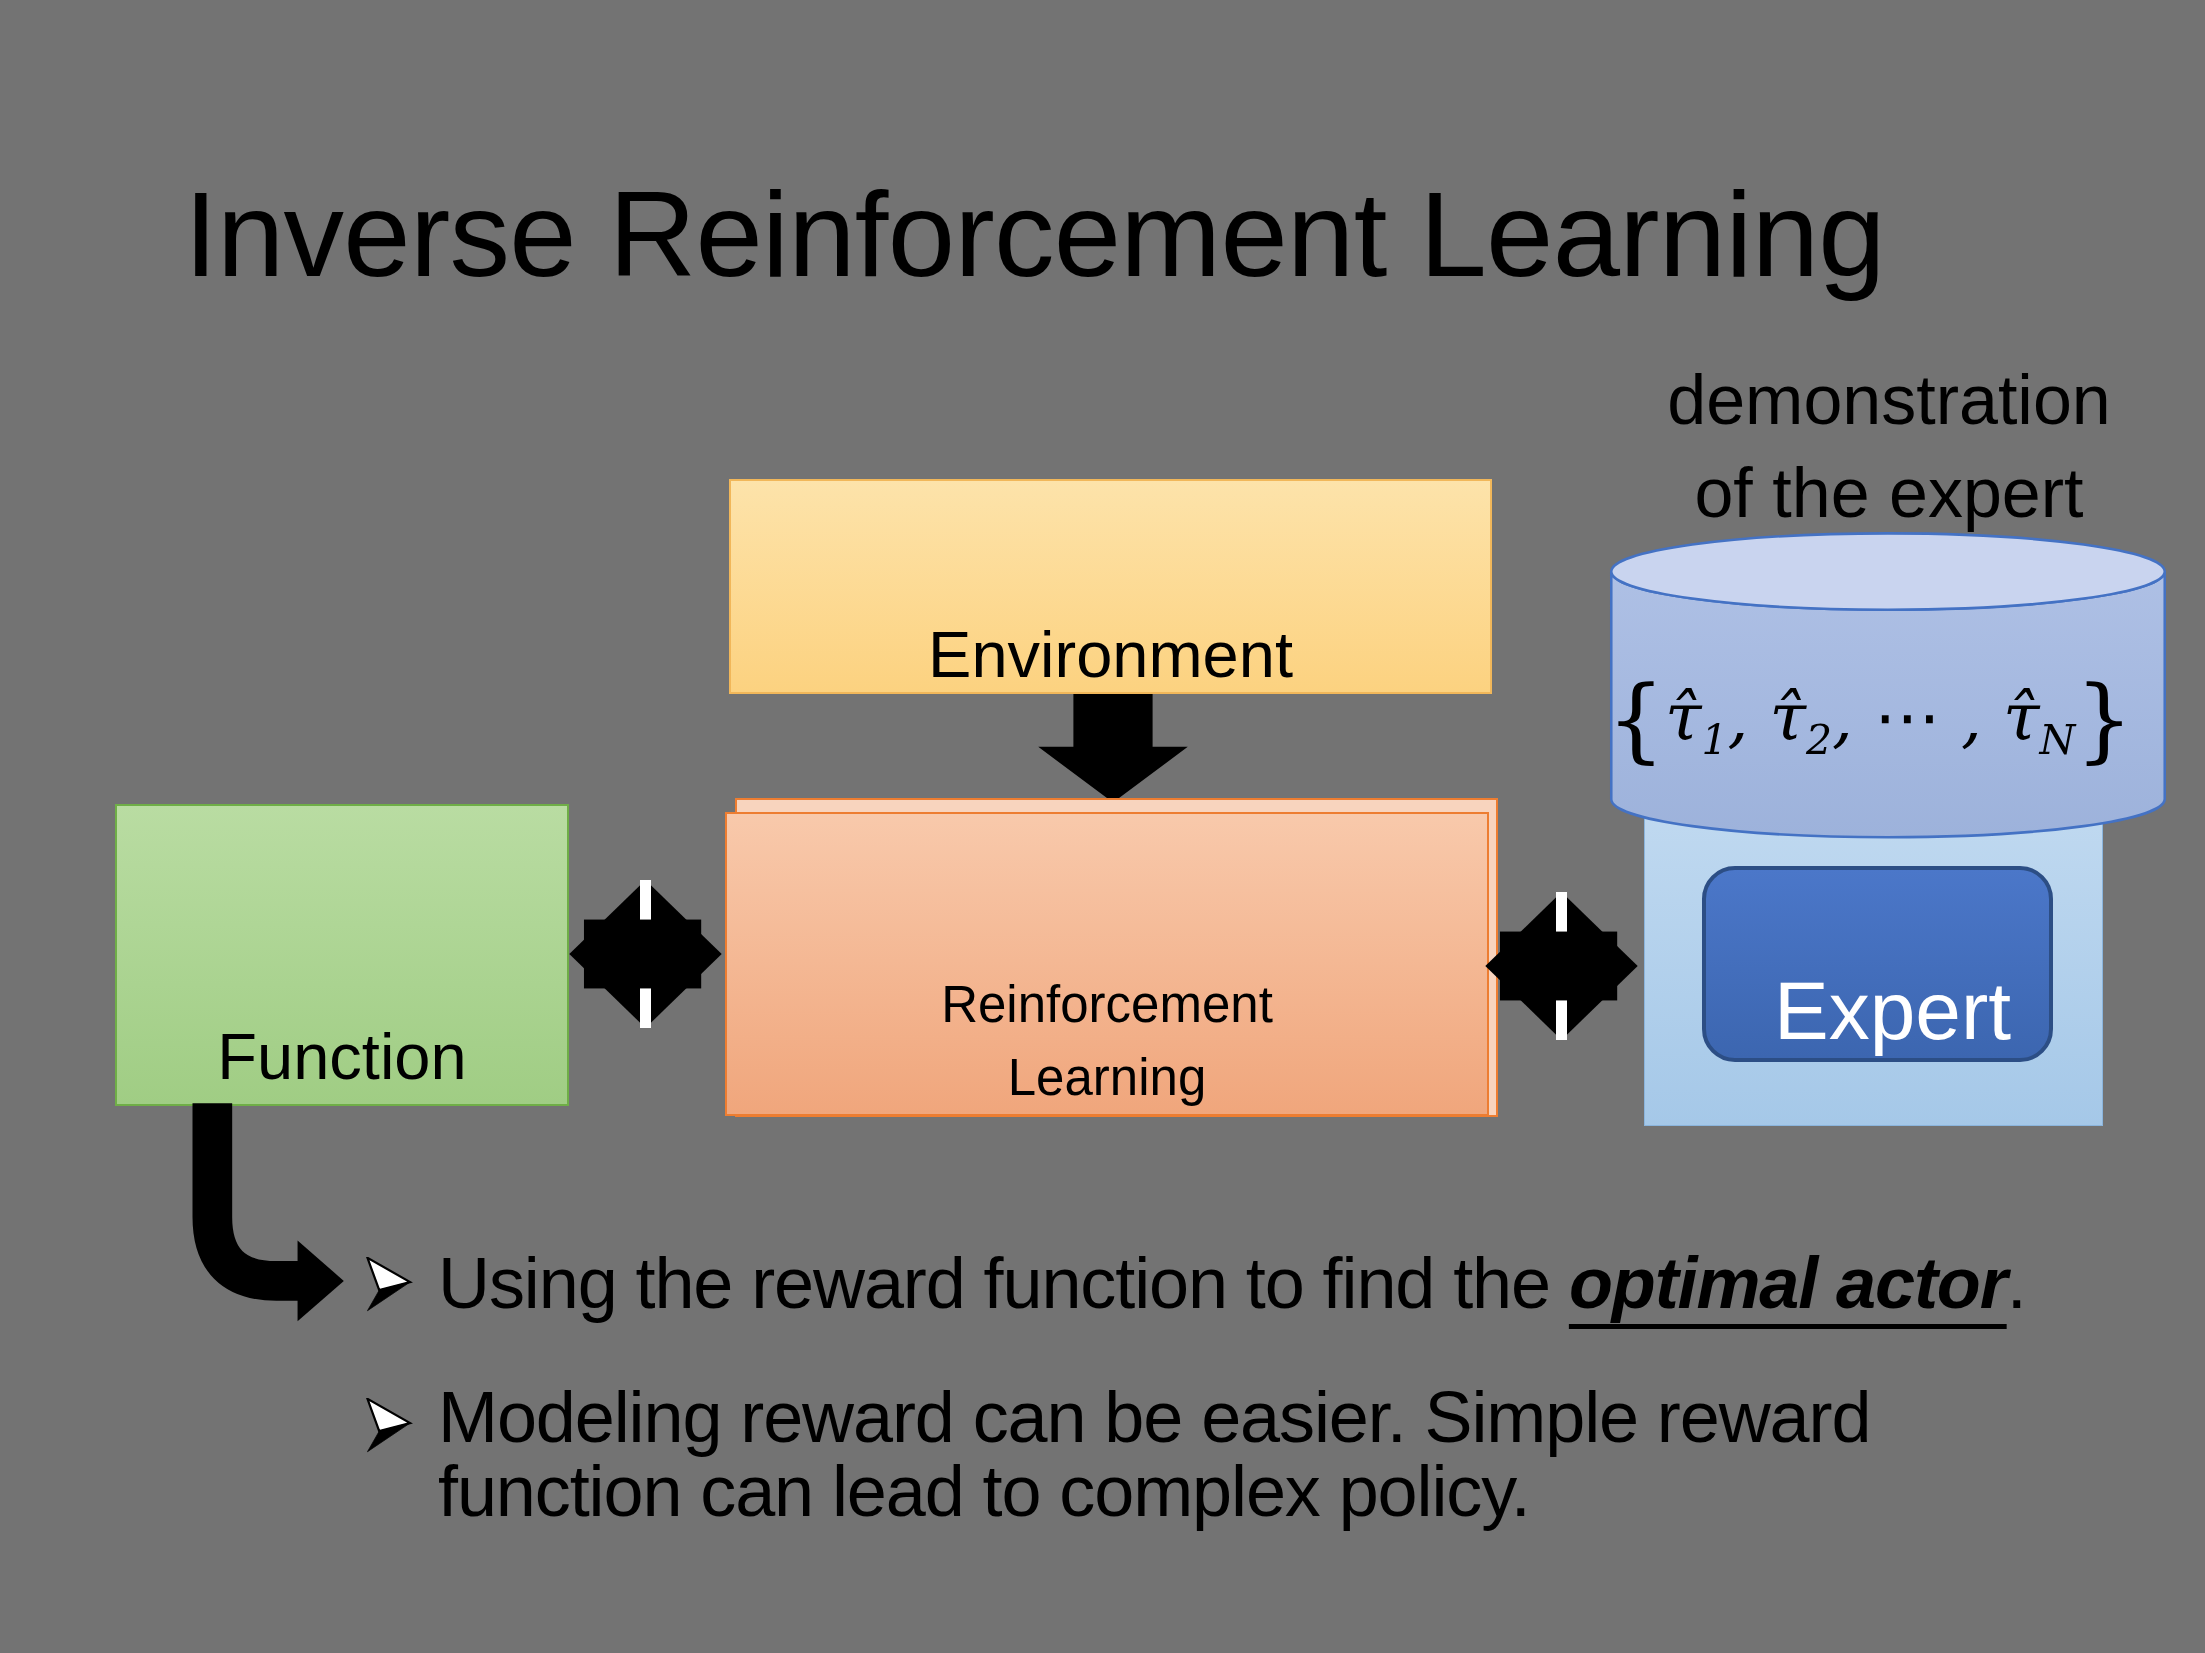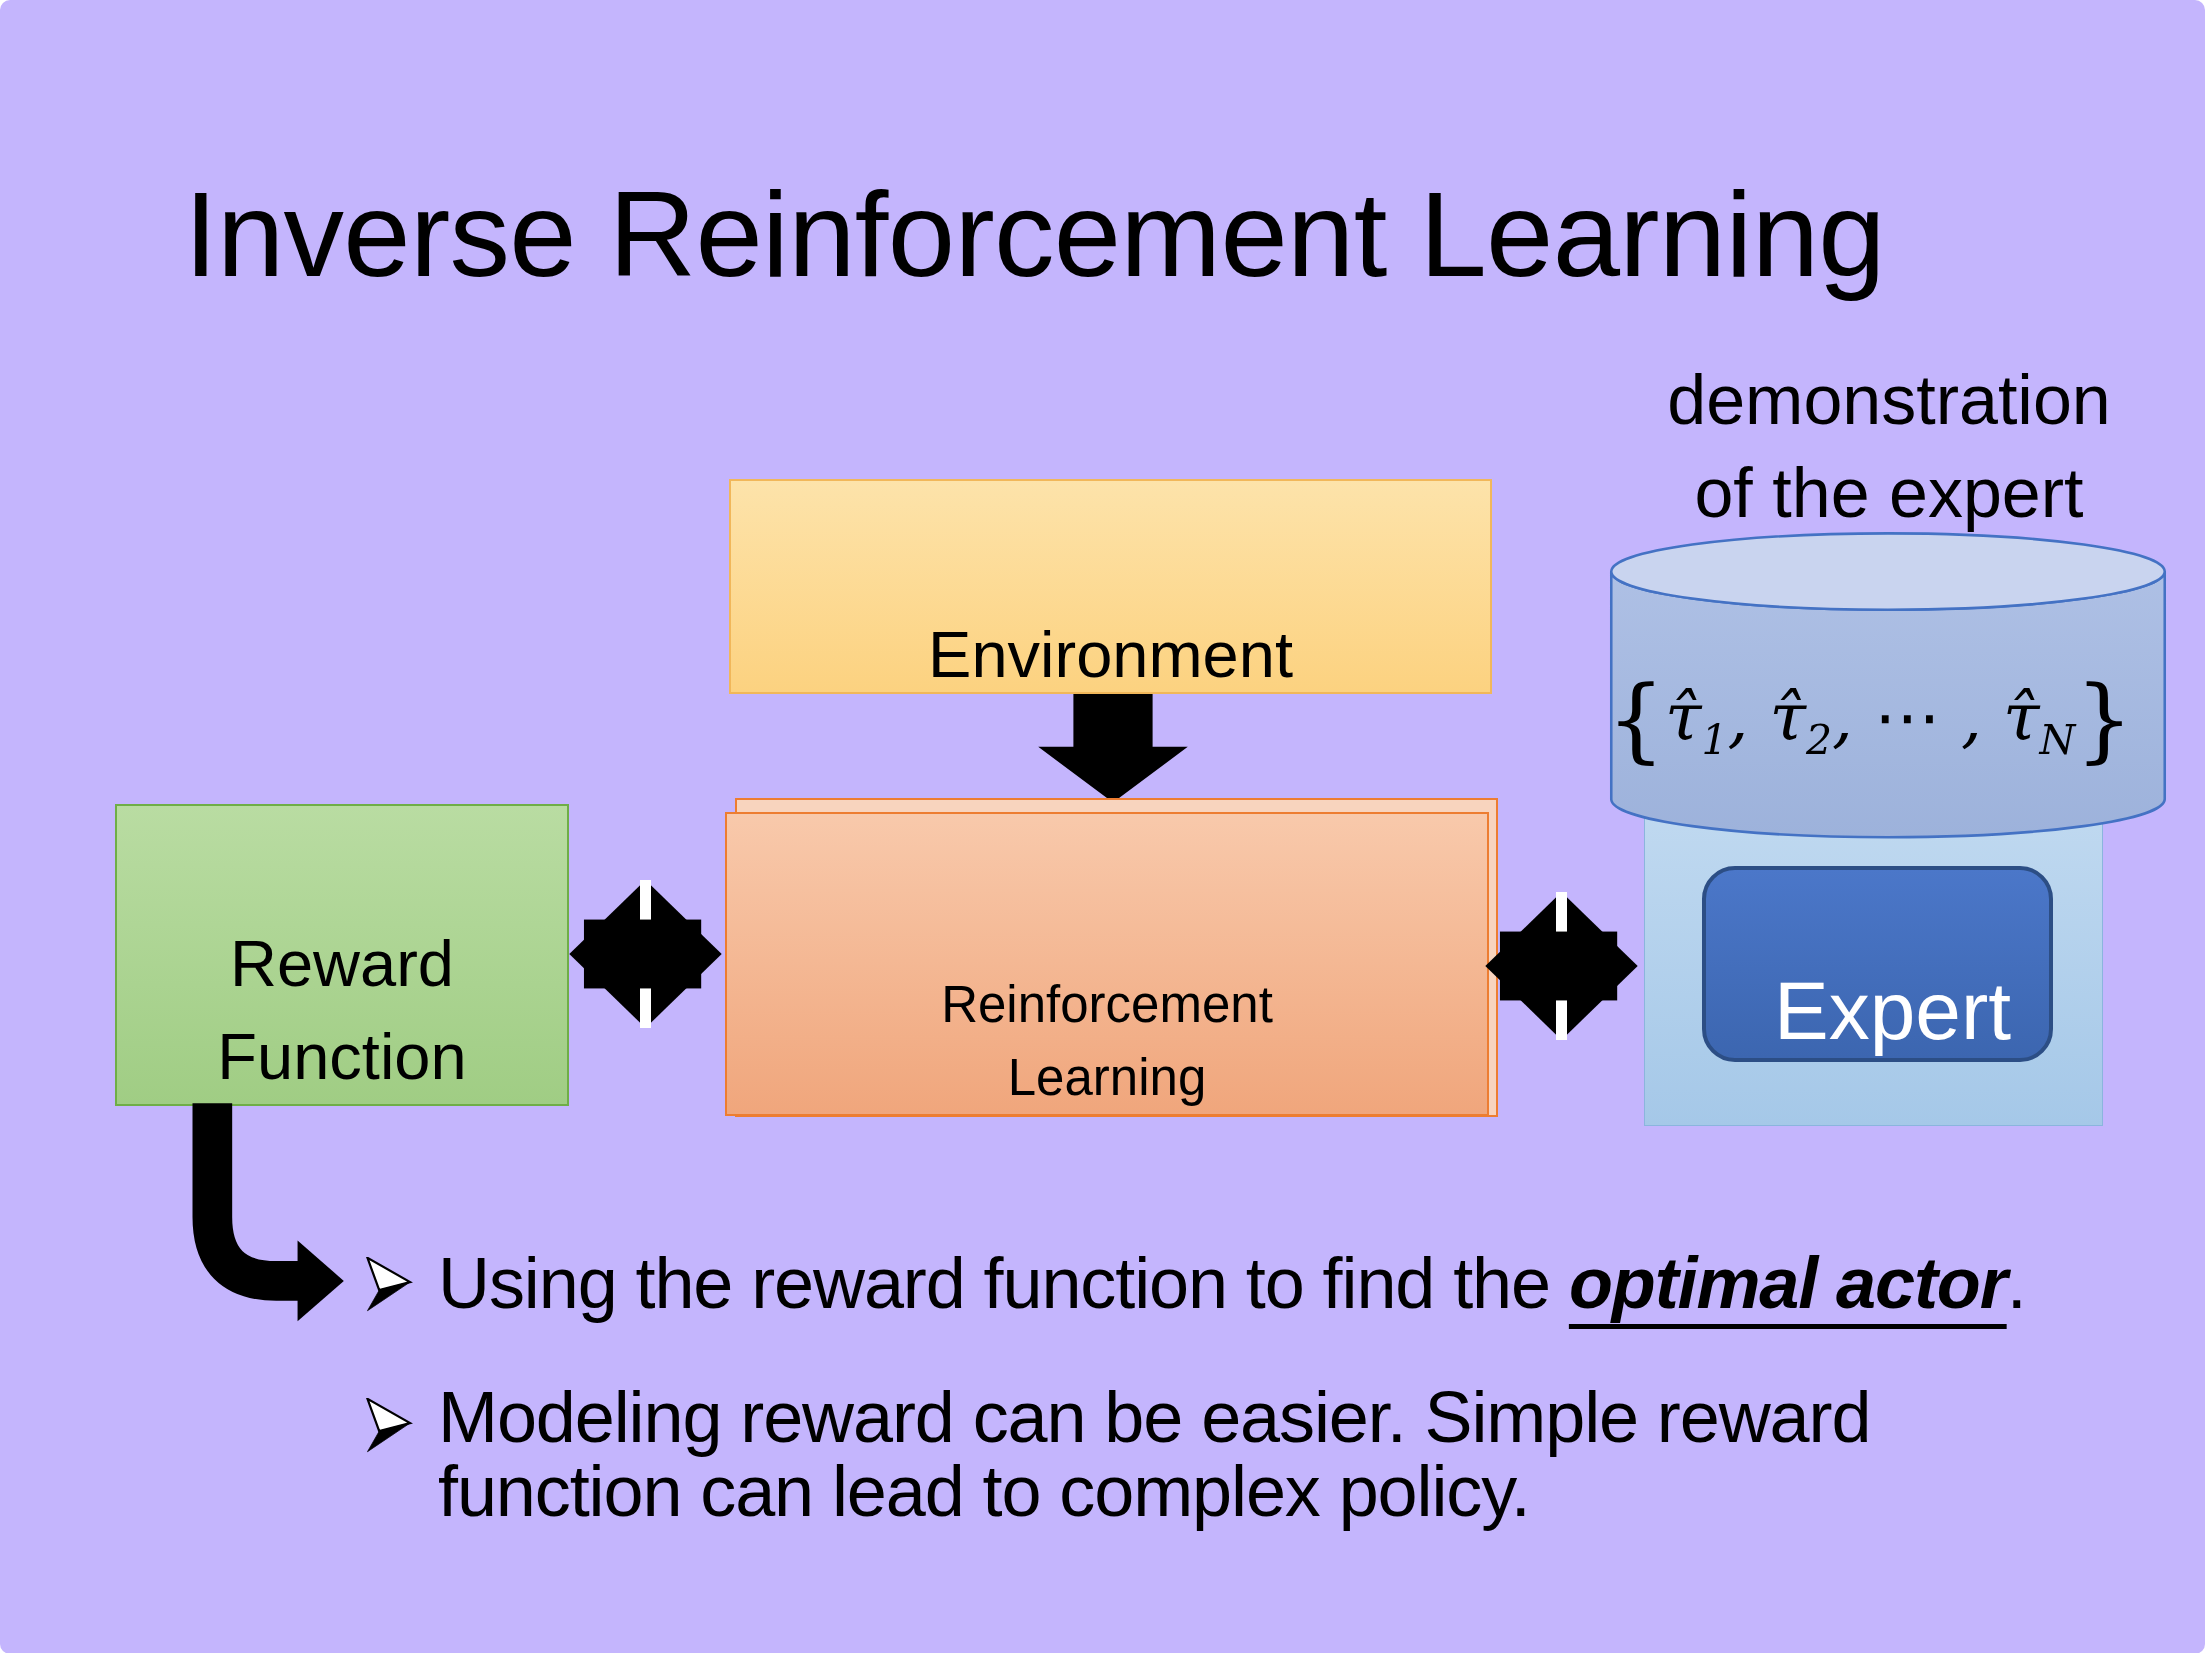--- a/index.html
+++ b/index.html
@@ -1,18 +1,18 @@
 <!DOCTYPE html>
 <html style="--ink: #000000; --env-fill-top: #FDE3AA; --env-fill-bottom: #FCD280; --env-border: #F1B75A; --rl-fill-top: #F8C9AB; --rl-fill-bottom: #F0A67C; --rl-back-fill: #F8D4BE; --rl-border: #ED7D31; --reward-fill-top: #B9DCA2; --reward-fill-bottom: #A0CD84; --reward-border: #6FAE47; --cyl-body-top: #AEC0E5; --cyl-body-bottom: #9DB2DB; --cyl-face: #C9D4EF; --cyl-border: #4472C4; --expertbg-fill-top: #C3DBF1; --expertbg-fill-bottom: #A5C8E8; --expertbg-border: #8BB5DD; --expert-fill-top: #4B77C9; --expert-fill-bottom: #3C66B0; --expert-border: #2C4E85; --expert-text: #FFFFFF;font-size:11.8px"><head>
 <meta charset="utf-8">
 <style>
   html,body { margin:0; padding:0; background:#ffffff; }
   .slide {
-    position:relative; width:2205px; height:1654px; background:#c4b5fd;
-    overflow:hidden; font-family:"Liberation Sans", sans-serif; color:var(--ink,#000);border-radius:10px;
+    position:relative; width:2205px; height:1654px; background:#737373;
+    overflow:hidden; font-family:"Liberation Sans", sans-serif; color:var(--ink,#000);
   }
   .abs { position:absolute; }
 
   .title {
     left:184px; top:174px; font-size:121px; font-weight:400; letter-spacing:-0.7px;
     line-height:1; white-space:nowrap; margin:0; color:var(--ink,#000);
   }
 
   .demo-label {
     left:1595px; top:354px; width:588px; text-align:center;
@@ -112,21 +112,20 @@
   <div class="abs rl-back"></div>
   <div class="abs shape-box rl-box">
     <span>
       <span style="display:block">Reinforcement</span>
       <span style="display:block">Learning</span>
     </span>
   </div>
 
   <div class="abs shape-box reward-box">
     <span>
-      <span style="display:block">Reward</span>
       <span style="display:block">Function</span>
     </span>
   </div>
 
   <svg class="abs" style="left:569px; top:880px;" width="153" height="148" viewBox="0 0 208 202">
     <polygon class="ink" points="104,0 208,101 104,202 0,101"></polygon>
     <rect class="stripe" x="96.5" y="0" width="15" height="202"></rect>
     <rect class="ink" x="20" y="54" width="160" height="94"></rect>
   </svg>
 

